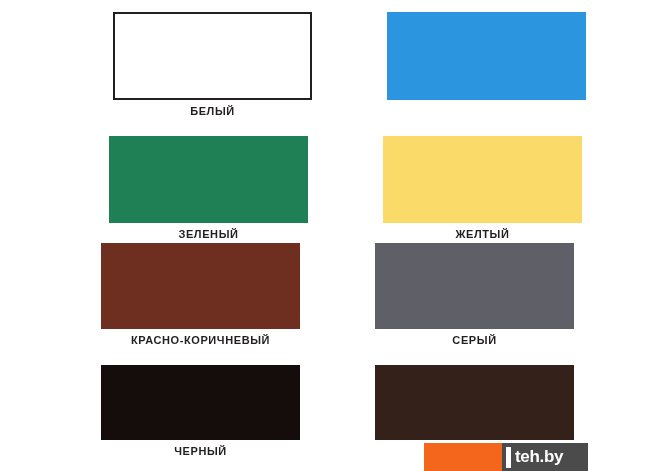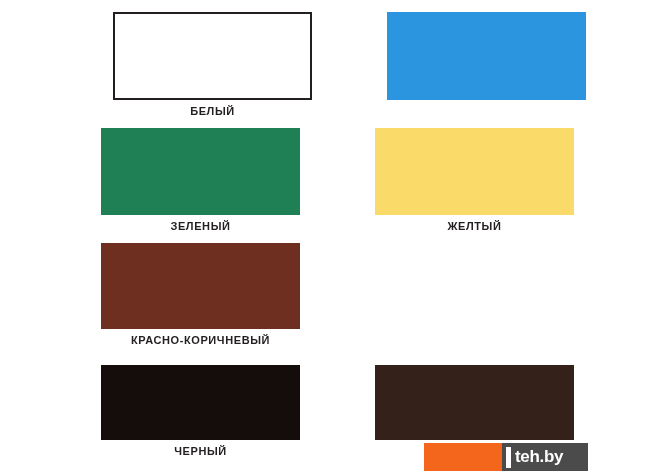--- a/index.html
+++ b/index.html
@@ -47,21 +47,21 @@
     white-space: nowrap;
     margin-top: 5px;
   }
 
   
   .col-0 { left: 101px; }
   .col-1 { left: 375px; }
 
   
   .row-0 { top: 12px; padding-left: 12px; }
-  .row-1 { top: 128px; }
+  .row-1 { top: 136px; margin-left: 8px; }
   .row-2 { top: 243px; }
   .row-3 { top: 357px; margin-top: 8px; }
 
   
   #watermark {
     position: absolute;
     left: 424px;
     top: 443px;
     height: 28px;
     width: 164px;
@@ -115,20 +115,24 @@
   <div class="swatch-cell col-1 row-1">
     <div class="swatch-chip" style="background: rgb(250, 218, 104); height: 87px;"></div>
     <div class="swatch-label">ЖЕЛТЫЙ</div>
   </div>
 
   <div class="swatch-cell col-0 row-2">
     <div class="swatch-chip" style="background: rgb(110, 47, 32); height: 86px;"></div>
     <div class="swatch-label">КРАСНО-КОРИЧНЕВЫЙ</div>
   </div>
 
+  <div class="swatch-cell col-1 row-2">
+    <div class="swatch-chip" style="background: rgb(95, 95, 104); height: 86px;"></div>
+    <div class="swatch-label">СЕРЫЙ</div>
+  </div>
 
   <div class="swatch-cell col-0 row-3">
     <div class="swatch-chip" style="background: rgb(20, 13, 11); height: 75px;"></div>
     <div class="swatch-label">ЧЕРНЫЙ</div>
   </div>
 
   <div class="swatch-cell col-1 row-3">
     <div class="swatch-chip" style="background: rgb(51, 33, 26); height: 75px;"></div>
     <div class="swatch-label">ШОКОЛАДНЫЙ</div>
   </div>

